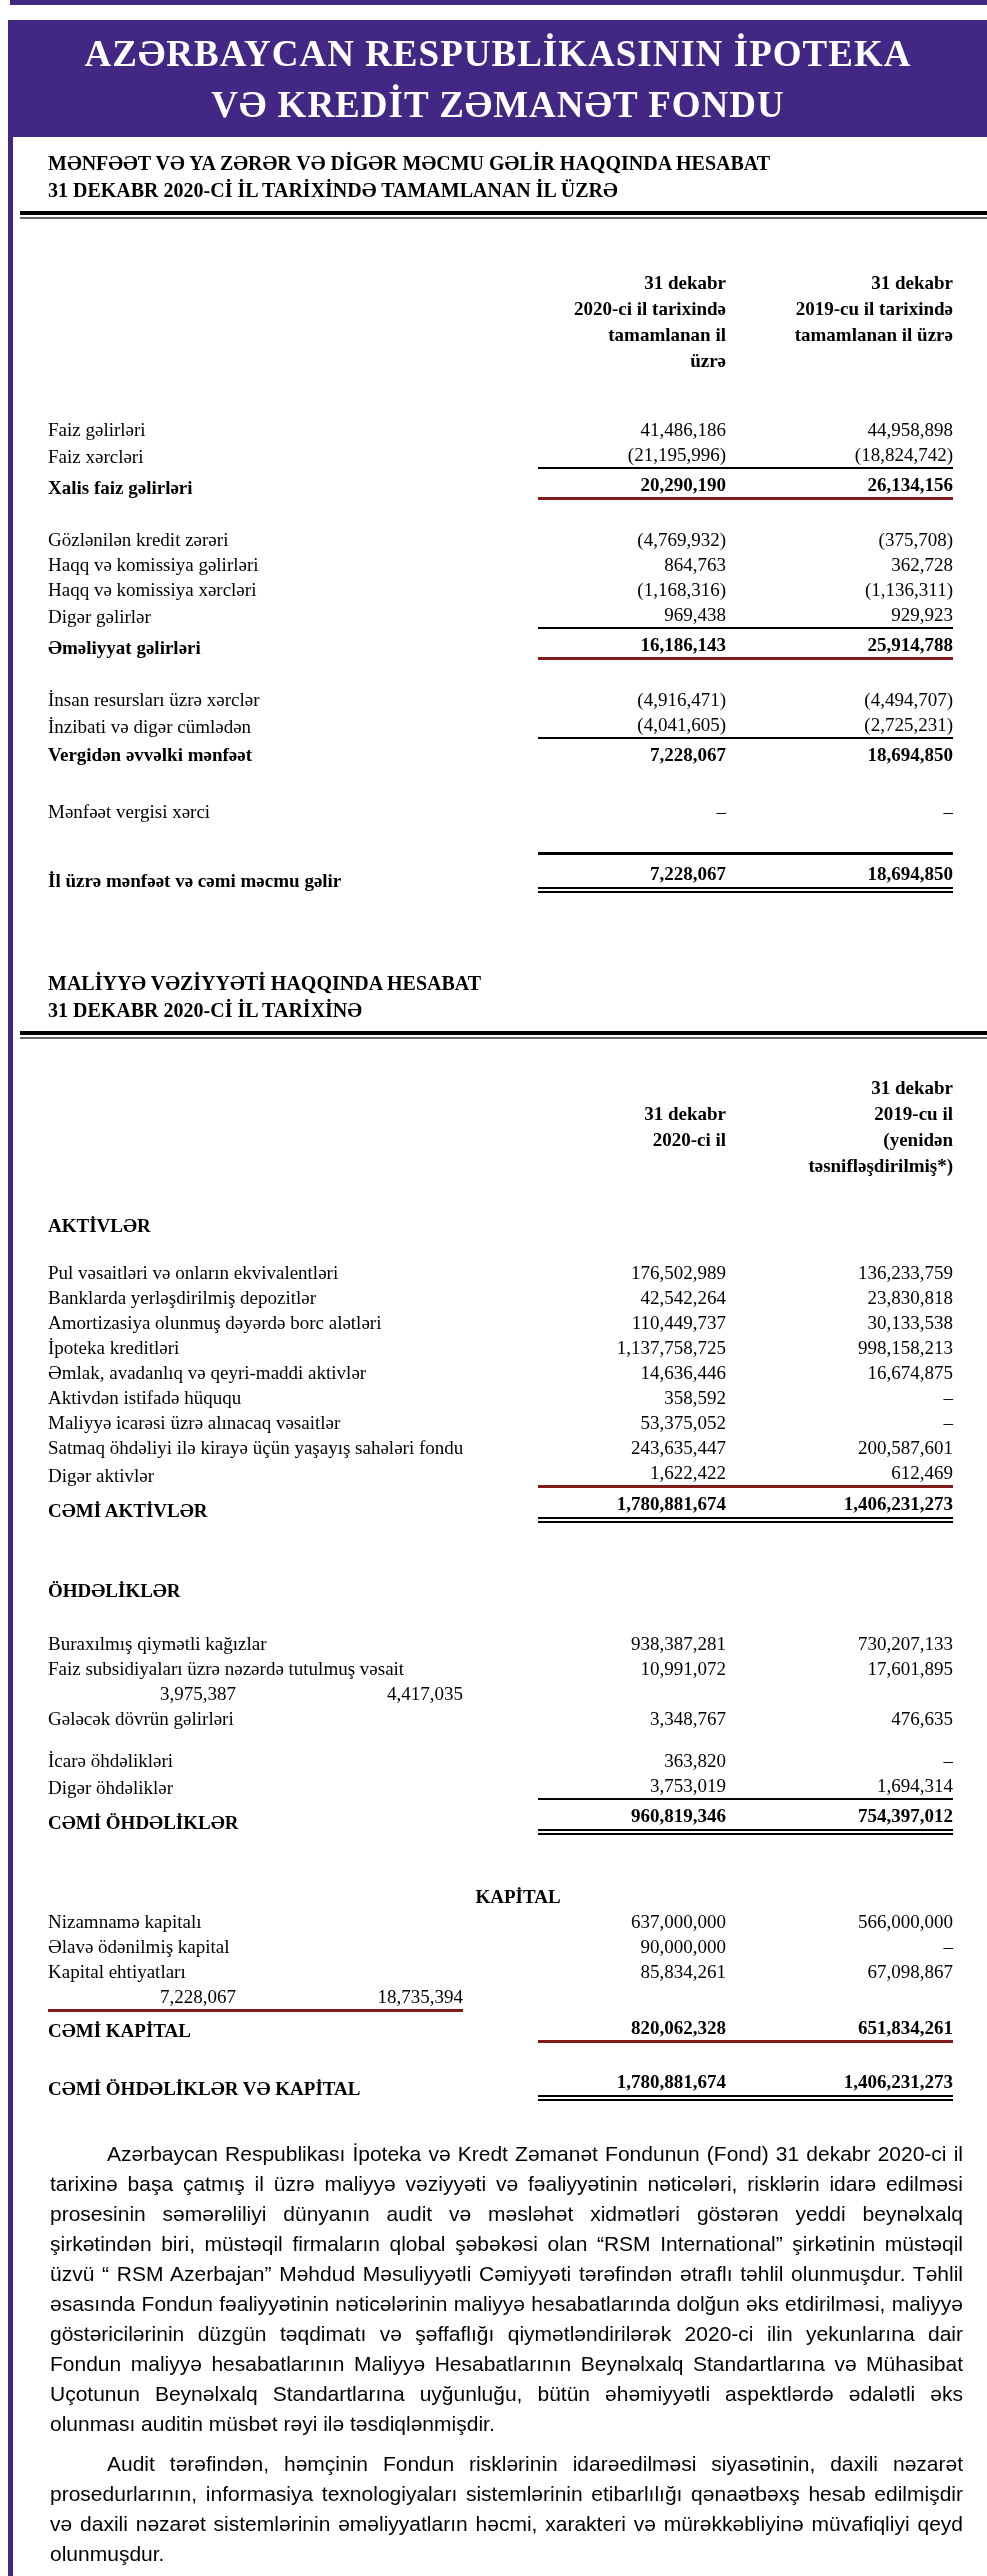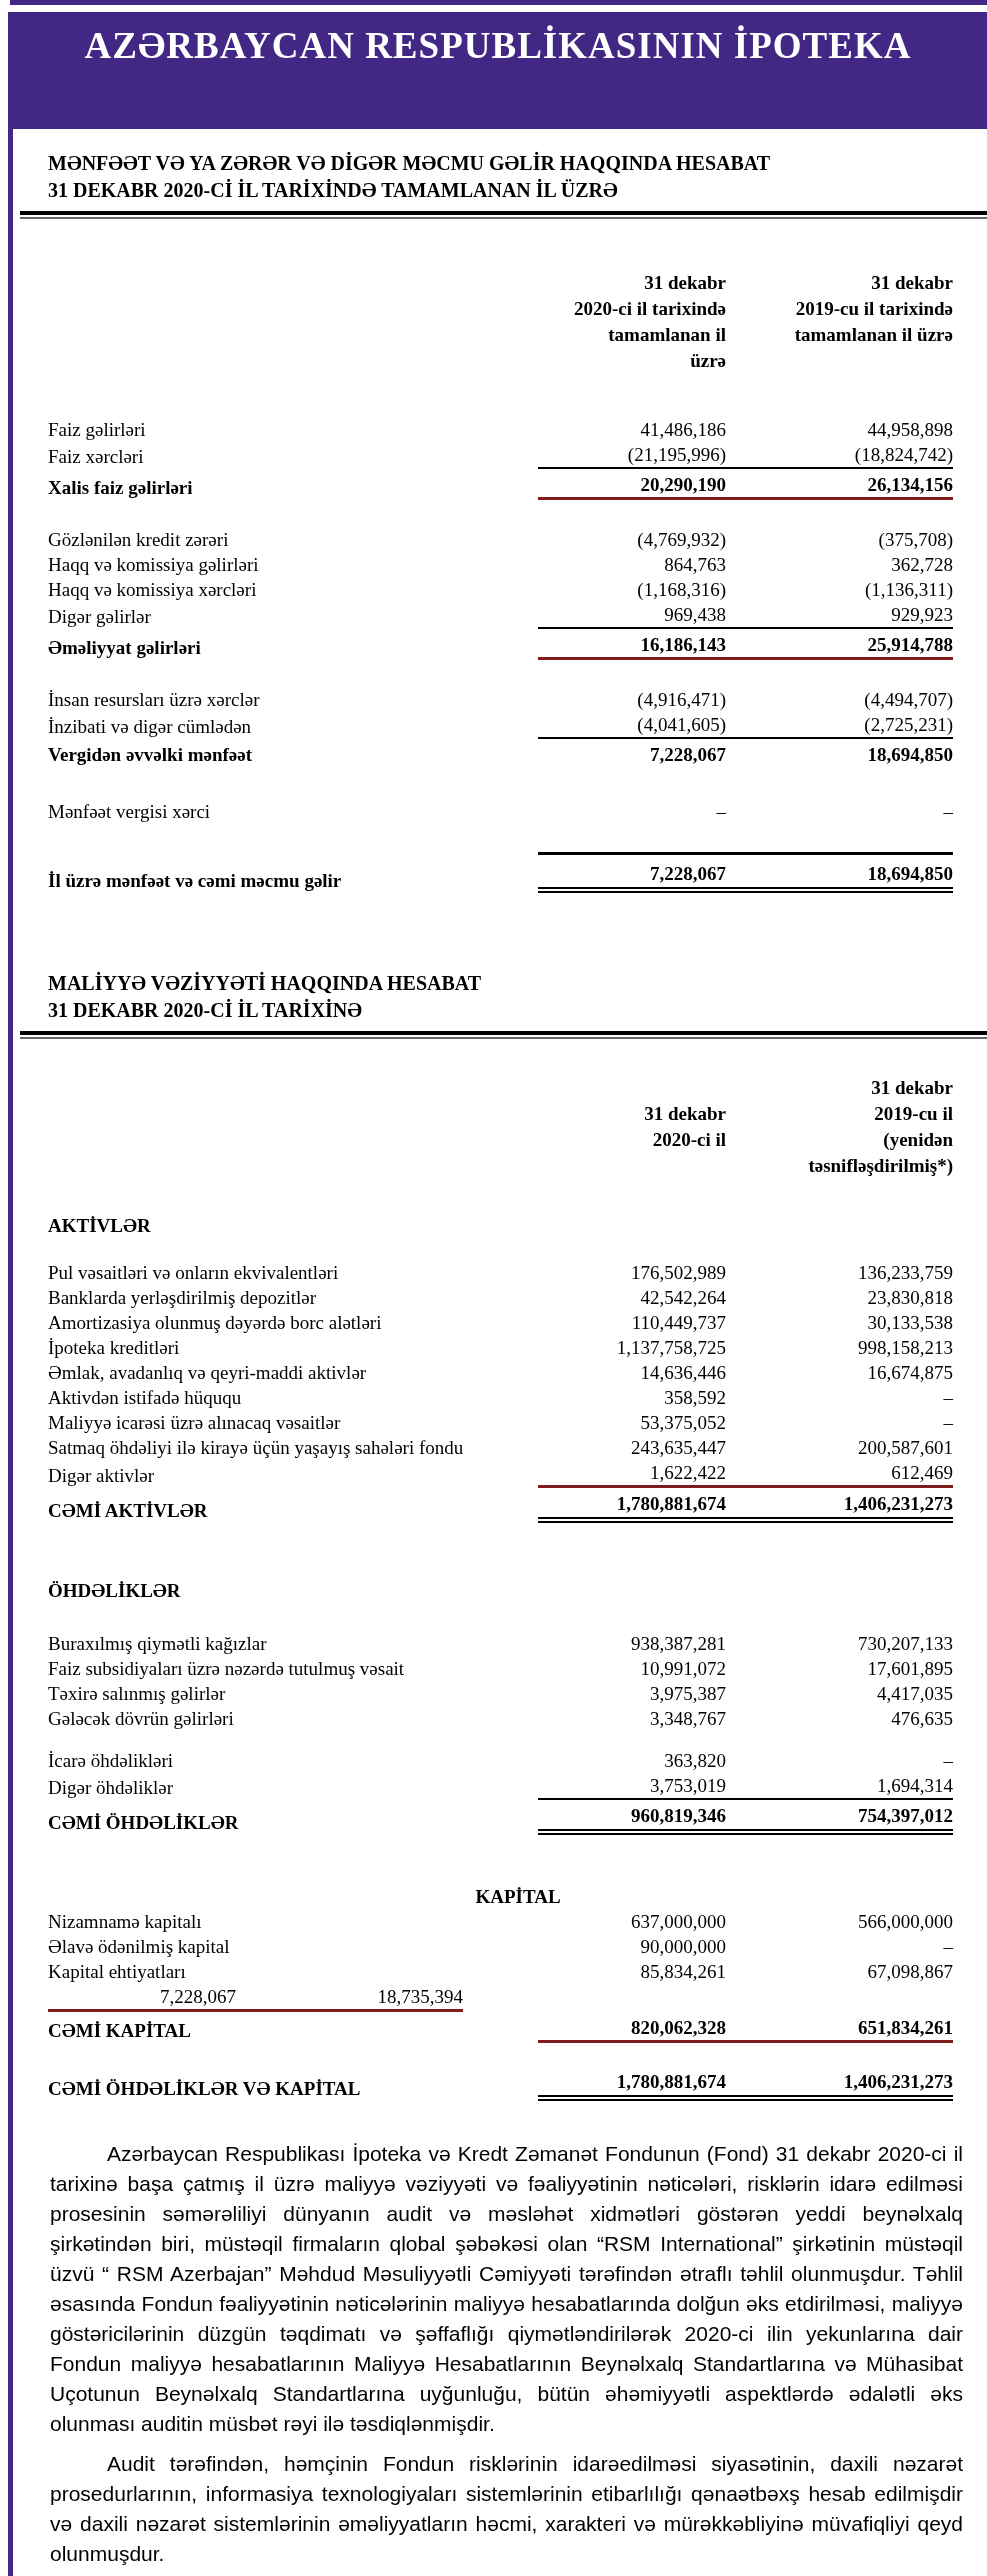--- a/index.html
+++ b/index.html
@@ -2,21 +2,21 @@
 <html><head>
 <meta charset="utf-8">
 <style>
   html,body{margin:0;padding:0;}
   body{
     width:988px;height:2576px;position:relative;background:#ffffff;color:#000;
     font-family:"Liberation Serif","DejaVu Serif",serif;overflow:hidden;
   }
   .top-rule{position:absolute;top:0;left:10px;right:0;height:5px;background:#422884;}
   .banner{
-    position:absolute;top:12px;left:8px;right:0;height:117px;background:#422884;
+    position:absolute;top:20px;left:8px;right:0;height:117px;background:#422884;
     color:#fff;text-align:center;font-weight:bold;font-size:37px;line-height:51px;
     padding-top:8px;box-sizing:border-box;letter-spacing:1px;
   }
   .side-rule{position:absolute;top:128px;left:8px;width:5px;height:2448px;background:#422884;}
   #content{position:absolute;left:20px;top:128px;width:968px;}
   .stmt-title{margin-top:22px;padding-left:28px;font-weight:bold;font-size:20px;line-height:27px;}
   .title-rule{margin-top:7px;height:2px;border-top:4px solid #000;border-bottom:2px solid #666;}
   .thead{display:flex;padding:0 35px 0 28px;font-weight:bold;font-size:19px;line-height:26px;}
   .thead .l{flex:1;}
   .thead .a,.thead .b{white-space:pre-line;text-align:right;}
@@ -51,20 +51,21 @@
   .paras{margin-top:38px;padding:0 15px 0 20px;font-family:"Liberation Sans","DejaVu Sans",sans-serif;
          font-size:21px;line-height:30px;text-align:justify;}
   .paras p{margin:10px;text-indent:57px;}
 </style>
 </head>
 <body>
 
 <div class="top-rule"></div>
 <div class="banner">
   <div>AZƏRBAYCAN RESPUBLİKASININ İPOTEKA</div>
+  <div>VƏ KREDİT ZƏMANƏT FONDU</div>
 </div>
 <div class="side-rule"></div>
 
 <div id="content">
 
   <div class="stmt-title">
     <div>MƏNFƏƏT VƏ YA ZƏRƏR VƏ DİGƏR MƏCMU GƏLİR HAQQINDA HESABAT</div>
     <div>31 DEKABR 2020-Cİ İL TARİXİNDƏ TAMAMLANAN İL ÜZRƏ</div>
   </div>
   <div class="title-rule"></div>
@@ -224,21 +225,20 @@
       <span class="l">Buraxılmış qiymətli kağızlar</span>
       <span class="a">938,387,281</span>
       <span class="b">730,207,133</span>
     </div>
     <div class="r">
       <span class="l">Faiz subsidiyaları üzrə nəzərdə tutulmuş vəsait</span>
       <span class="a">10,991,072</span>
       <span class="b">17,601,895</span>
     </div>
     <div class="r">
-      <span class="l">Təxirə salınmış gəlirlər</span>
       <span class="a">3,975,387</span>
       <span class="b">4,417,035</span>
     </div>
     <div class="r">
       <span class="l">Gələcək dövrün gəlirləri</span>
       <span class="a">3,348,767</span>
       <span class="b">476,635</span>
     </div>
     <div class="r mt17">
       <span class="l">İcarə öhdəlikləri</span>

